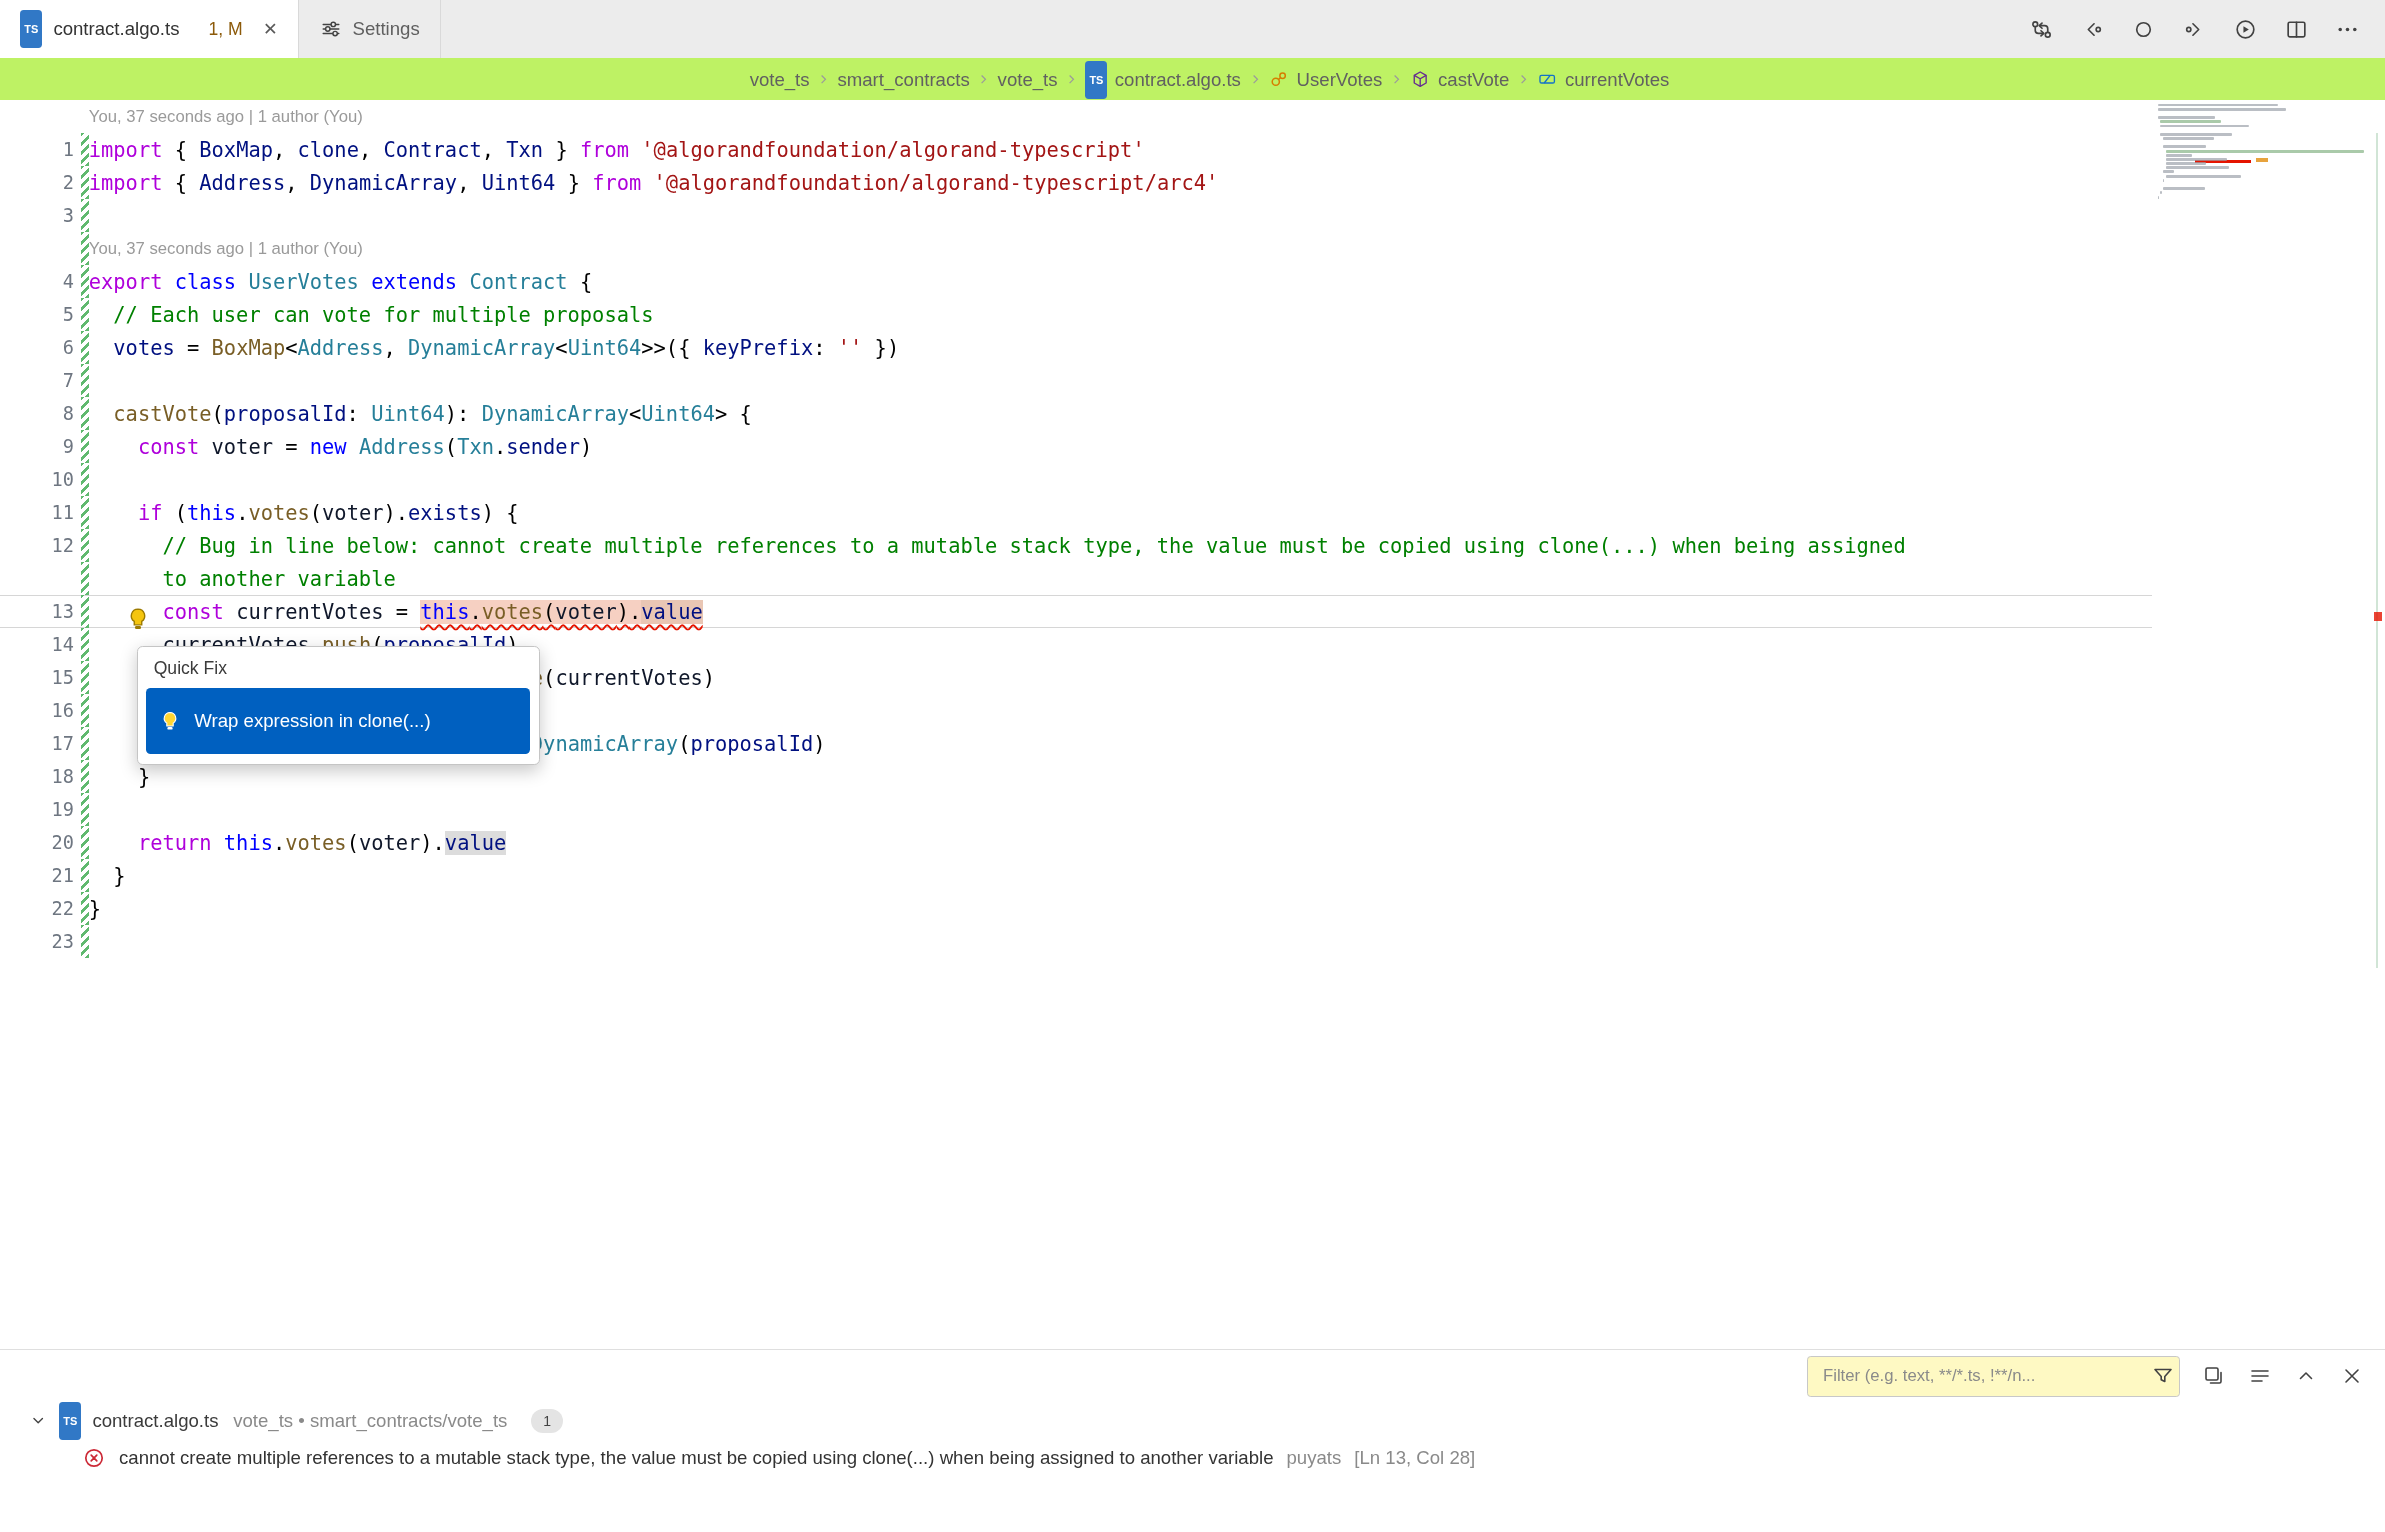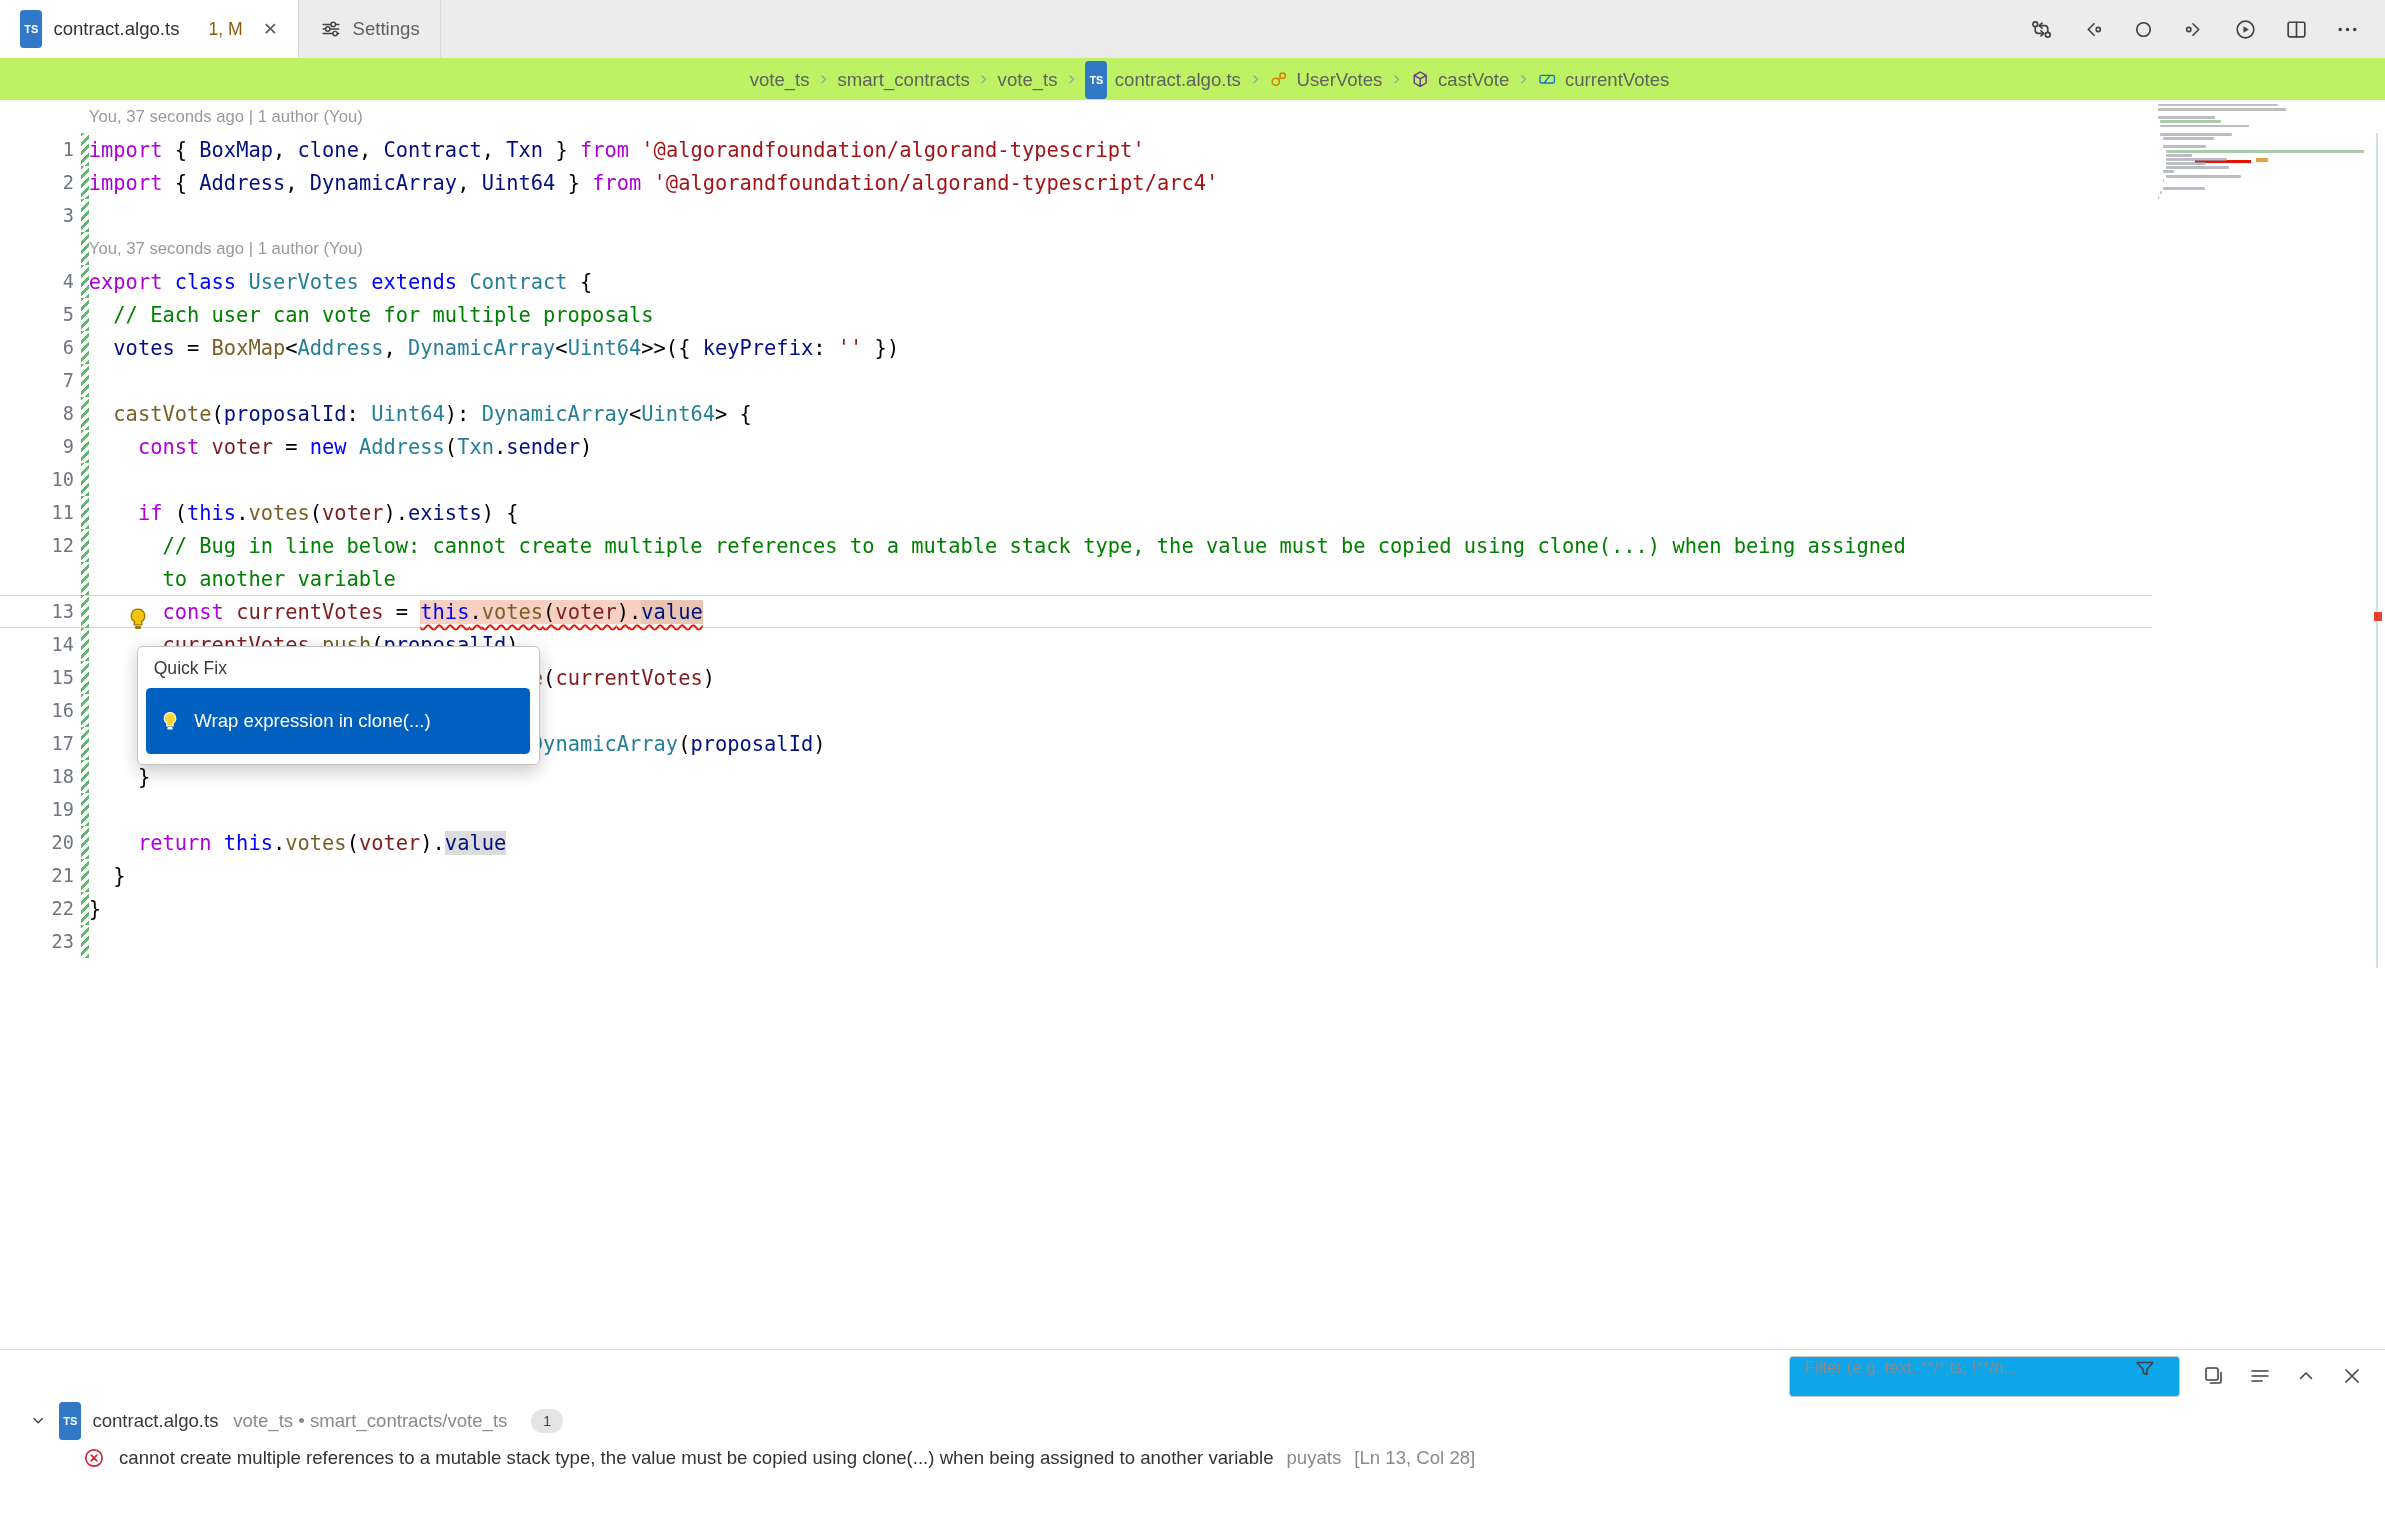--- a/index.html
+++ b/index.html
@@ -33,21 +33,21 @@
   .code-col{position:absolute;left:0;top:0;right:234px;}
   .row{height:33px;display:flex;align-items:center;position:relative;white-space:pre;
        font-family:"DejaVu Sans Mono",monospace;font-size:20.4px;color:#000;}
   .row .num{width:74px;text-align:right;color:#6e7681;font-size:18.6px;flex:none;}
   .row .chg{width:7.4px;height:33px;margin-left:7.4px;flex:none;}
   .row .chg.on{background:repeating-linear-gradient(135deg,#60b96f 0 2.8px,rgba(0,0,0,0) 2.8px 6.5px);}
   .row .txt{}
   .row.lens .txt{font-family:"Liberation Sans",sans-serif;font-size:16.7px;color:#9a9a9a;}
   .row.current{box-shadow:inset 0 0.9px 0 #d6d6d6, inset 0 -0.9px 0 #d6d6d6;}
   .c-kw{color:#af00db}.c-kwb{color:#0000ff}.c-type{color:#267f99}.c-fn{color:#795e26}
-  .c-var{color:#001080}.c-cvar{color:#7f1d1d}.c-str{color:#a31515}.c-com{color:#008000}.c-pl{color:#000}
+  .c-var{color:#001080}.c-cvar{color:#0f172a}.c-str{color:#a31515}.c-com{color:#008000}.c-pl{color:#000}
   .m-err{background:#f6d0c2;text-decoration-line:underline;text-decoration-style:wavy;
          text-decoration-color:#e51400;text-decoration-thickness:1.9px;text-underline-offset:4.6px;}
   .m-word{background:#dcdcdc;}
   .m-err.m-word{background:#e9c6b4;}
 
   .gutter-bulb{position:absolute;left:124px;top:505px;width:28px;height:28px;z-index:3;}
 
   
   .quickfix{position:absolute;left:137px;top:546px;width:384px;background:#fff;
             border:0.9px solid #c5c5c5;border-radius:5.6px;box-shadow:0 5.6px 16.7px rgba(0,0,0,.22);
@@ -64,22 +64,22 @@
   .mm-err{position:absolute;background:#e51400;height:2.8px;left:43px;width:56px;top:60px;}
   .mm-word{position:absolute;background:#e8a33d;height:3.7px;left:104px;width:12px;top:58px;}
   .ruler{position:absolute;top:0;right:0;width:15px;bottom:0;}
   .rl-added{position:absolute;left:4.6px;width:2.8px;top:33px;height:835px;background:#48985d;opacity:.25;}
   .rl-err{position:absolute;left:2.8px;width:8.3px;top:512px;height:9.3px;background:#e51400;opacity:.8;}
 
   
   .panel{position:absolute;left:0;right:0;bottom:0;height:182px;background:#fff;border-top:0.9px solid #dfdfdf;}
   .panel-head{height:52px;display:flex;align-items:center;padding:0 22px 0 45px;}
   .panel-controls{margin-left:auto;display:flex;align-items:center;gap:22px;}
-  .filter{width:354px;height:39px;border:0.9px solid #c8c8c8;border-radius:3.7px;background:#0ea5e9;
-          display:flex;align-items:flex-start;padding:0 22px 0 13px;}
+  .filter{width:354px;height:39px;border:0.9px solid #c8c8c8;border-radius:3.7px;background:#fef9c3;
+          display:flex;align-items:center;padding:0 4px 0 13px;}
   .filter input{border:none;outline:none;flex:1;font-size:16.7px;color:#333;background:transparent;
                 font-family:"Liberation Sans",sans-serif;}
   .filter input::placeholder{color:#8a8a8a;}
   .pico{width:24px;height:24px;}
   .file-row{height:37px;display:flex;align-items:center;padding-left:28px;gap:11px;font-size:18.6px;color:#3b3b3b;}
   .file-row .fpath{color:#8a8a8a;margin-left:3.7px;}
   .gbadge{background:#e4e4e4;color:#424242;font-size:14px;min-width:24px;height:24px;border-radius:12px;
           display:inline-flex;align-items:center;justify-content:center;margin-left:13px;padding:0 3.7px;}
   .error-row{height:37px;display:flex;align-items:center;padding-left:82px;gap:13px;font-size:18.6px;color:#333;}
   .error-row .esrc,.error-row .eloc{color:#8a8a8a;}

